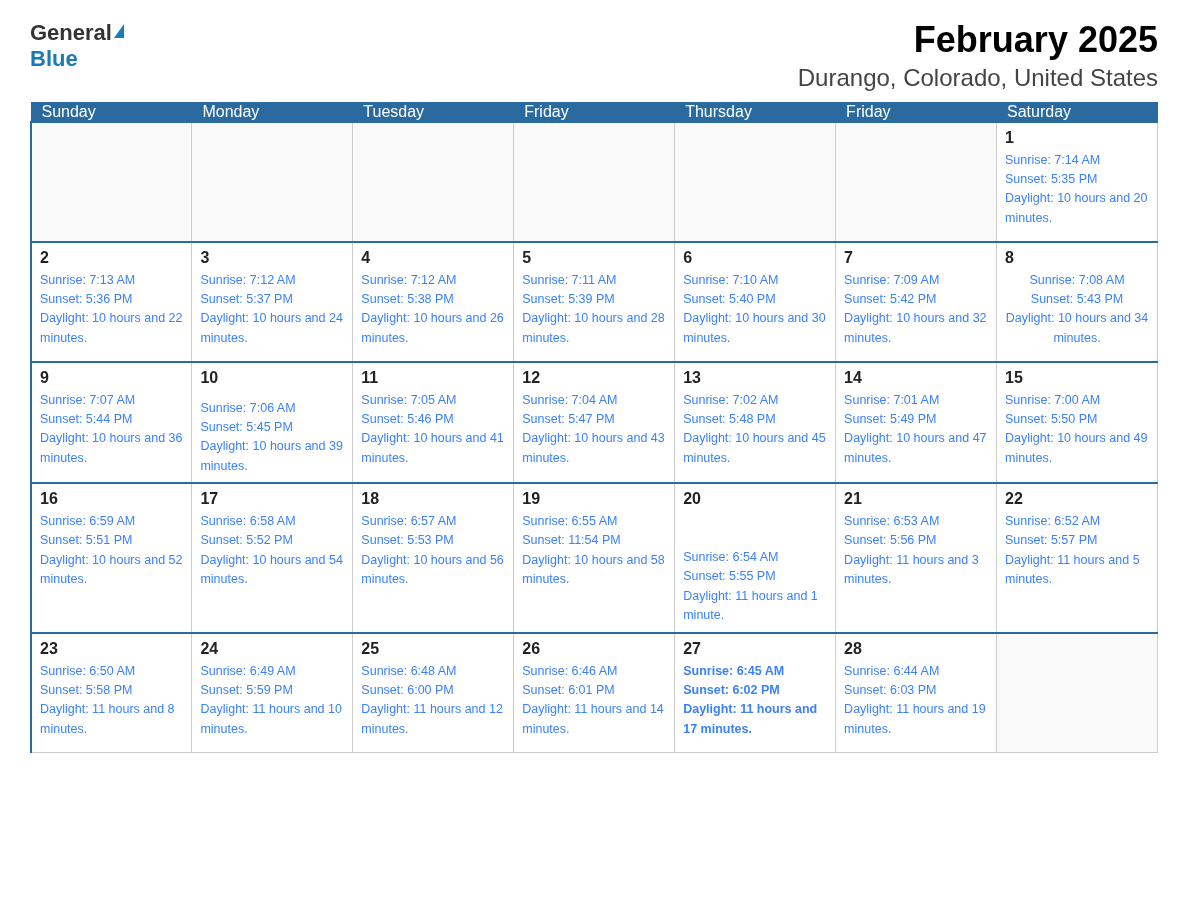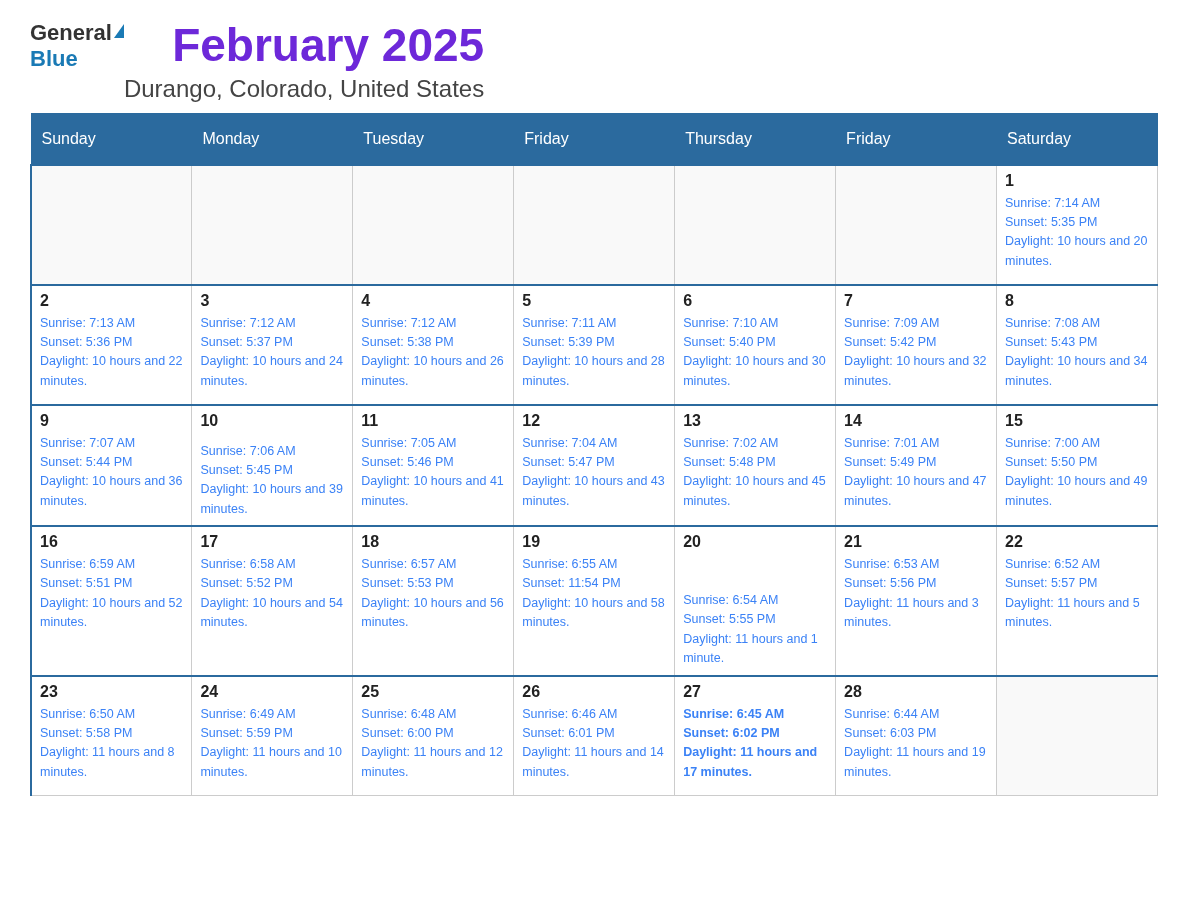--- a/index.html
+++ b/index.html
@@ -5,20 +5,21 @@
     * { box-sizing: border-box; margin: 0; padding: 0; }
     body {
       font-family: Arial, sans-serif;
       background: #fff;
       padding: 20px 30px;
       width: 1188px;
       min-height: 918px;
     }
     .header {
       display: flex;
+      justify-content: space-between;
       align-items: flex-start;
       margin-bottom: 10px;
     }
     .logo {
       display: flex;
       flex-direction: column;
       align-items: flex-start;
     }
     .logo-general {
       font-size: 22px;
@@ -44,41 +45,41 @@
       top: -2px;
     }
     .logo-line {
       display: flex;
       align-items: center;
     }
     .title-block {
       text-align: right;
     }
     .month-title {
-      font-size: 46px;
+      font-size: 36px;
       font-weight: bold;
-      color: #6d28d9;
+      color: #000000;
       line-height: 1.1;
     }
     .location {
       font-size: 24px;
       color: #444;
       margin-top: 4px;
     }
     .calendar {
       width: 100%;
       border-collapse: collapse;
       margin-top: 10px;
     }
     .calendar th {
       background: #2b6a9e;
       color: #fff;
       font-size: 16px;
       font-weight: normal;
-      padding: 16px 10px;
+      padding: 0 10px;
       text-align: left;
       border: 1px solid #2b6a9e;
     }
     .calendar td {
       border: 1px solid #ccc;
       vertical-align: top;
       padding: 6px 8px;
       width: calc(100% / 7);
       font-size: 13px;
       color: #333;
@@ -185,21 +186,21 @@
 Daylight: 10 hours and 30 minutes.</div>
         </td>
         <td>
           <span class="day-number">7</span>
           <div class="day-info" style="white-space: pre-line;">Sunrise: 7:09 AM
 Sunset: 5:42 PM
 Daylight: 10 hours and 32 minutes.</div>
         </td>
         <td>
           <span class="day-number">8</span>
-          <div class="day-info" style="white-space: pre-line;">Sunrise: 7:08 AM
+          <div class="day-info" style="white-space: pre-line; text-align: center;">Sunrise: 7:08 AM
 Sunset: 5:43 PM
 Daylight: 10 hours and 34 minutes.</div>
         </td>
       </tr>
       <tr>
         <td>
           <span class="day-number">9</span>
           <div class="day-info" style="white-space: pre-line;">Sunrise: 7:07 AM
 Sunset: 5:44 PM
 Daylight: 10 hours and 36 minutes.</div>

